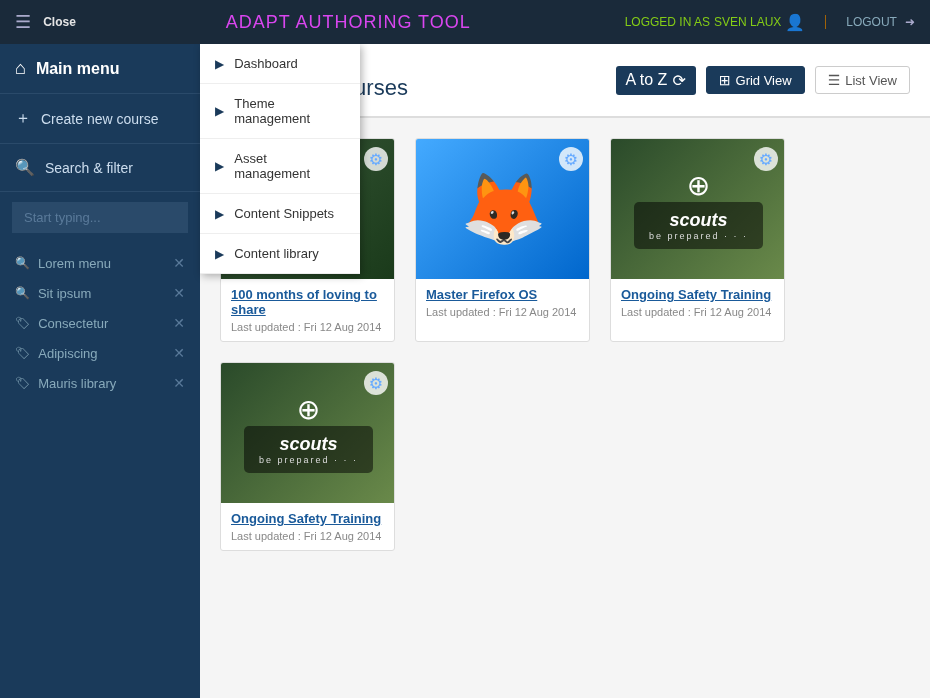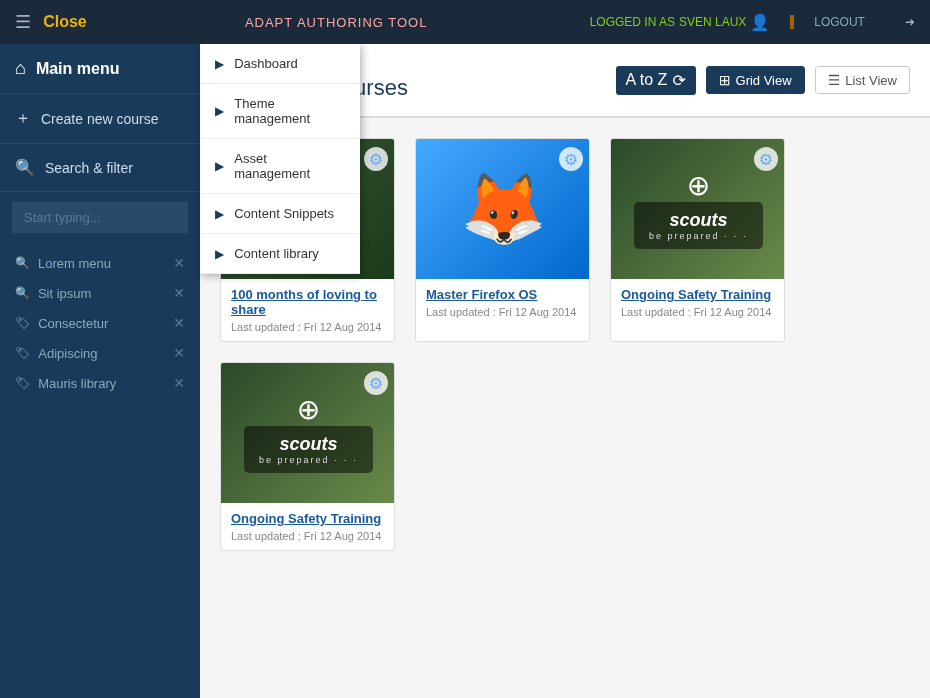--- a/index.html
+++ b/index.html
@@ -15,30 +15,30 @@
       position: relative;
       z-index: 100;
     }
     .header-menu-icon {
       color: #aac;
       font-size: 18px;
       margin-right: 12px;
       cursor: pointer;
     }
     .header-close {
-      color: #eab308;
-      font-size: 16px;
+      color: #e5e5e5;
+      font-size: 12px;
       font-weight: bold;
       cursor: pointer;
     }
     .header-title {
       flex: 1;
       text-align: center;
-      color: #fca5a5;
-      font-size: 13px;
+      color: #d946ef;
+      font-size: 18px;
       letter-spacing: 1px;
     }
     .header-user {
       display: flex;
       align-items: center;
       color: #8ab;
       font-size: 12px;
       margin-right: 20px;
     }
     .header-user span { color: #84cc16; margin-left: 4px; }
@@ -46,23 +46,22 @@
       margin-left: 8px;
       color: #aac;
       font-size: 16px;
     }
     .header-logout {
       display: flex;
       align-items: center;
       color: #8ab;
       font-size: 12px;
       cursor: pointer;
-      border-left: 4px solid #a16207;
+      border-left: 1px solid #a16207;
       padding-left: 20px;
-      gap: 32px;
     }
     .header-logout-icon { margin-left: 8px; color: #aac; }
 
     
     .main-layout {
       display: flex;
       height: calc(698px - 44px);
     }
 
     

